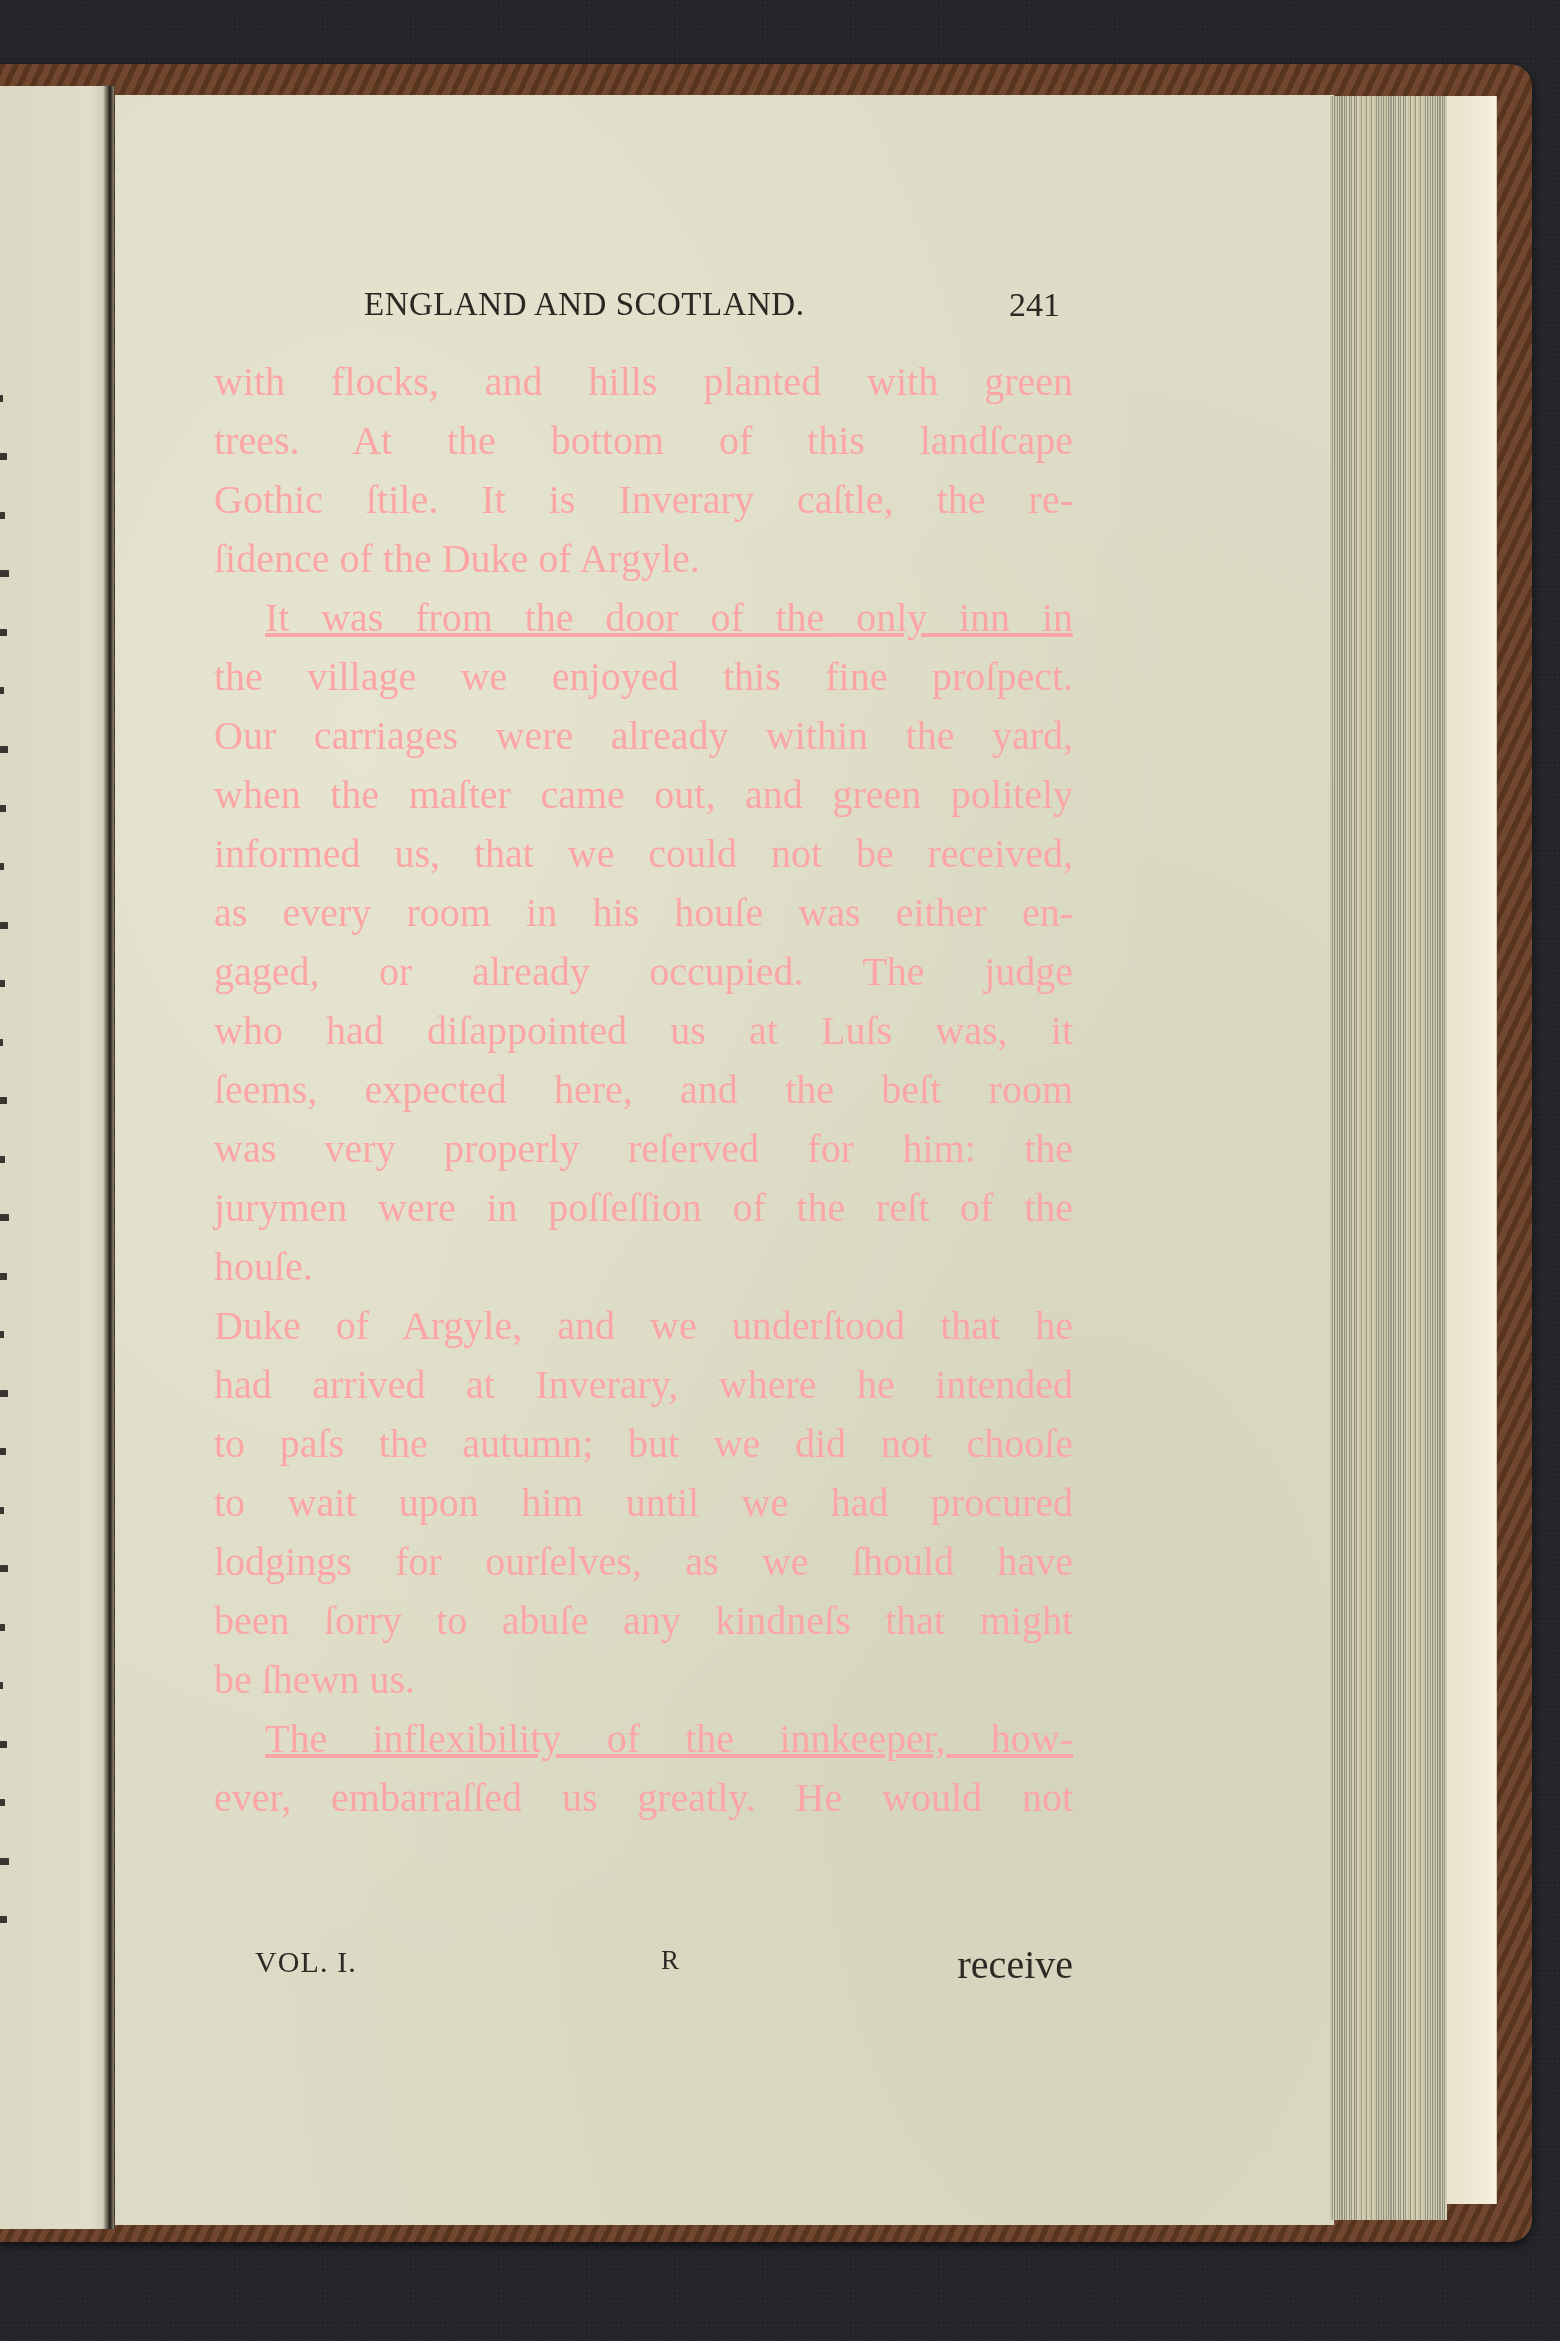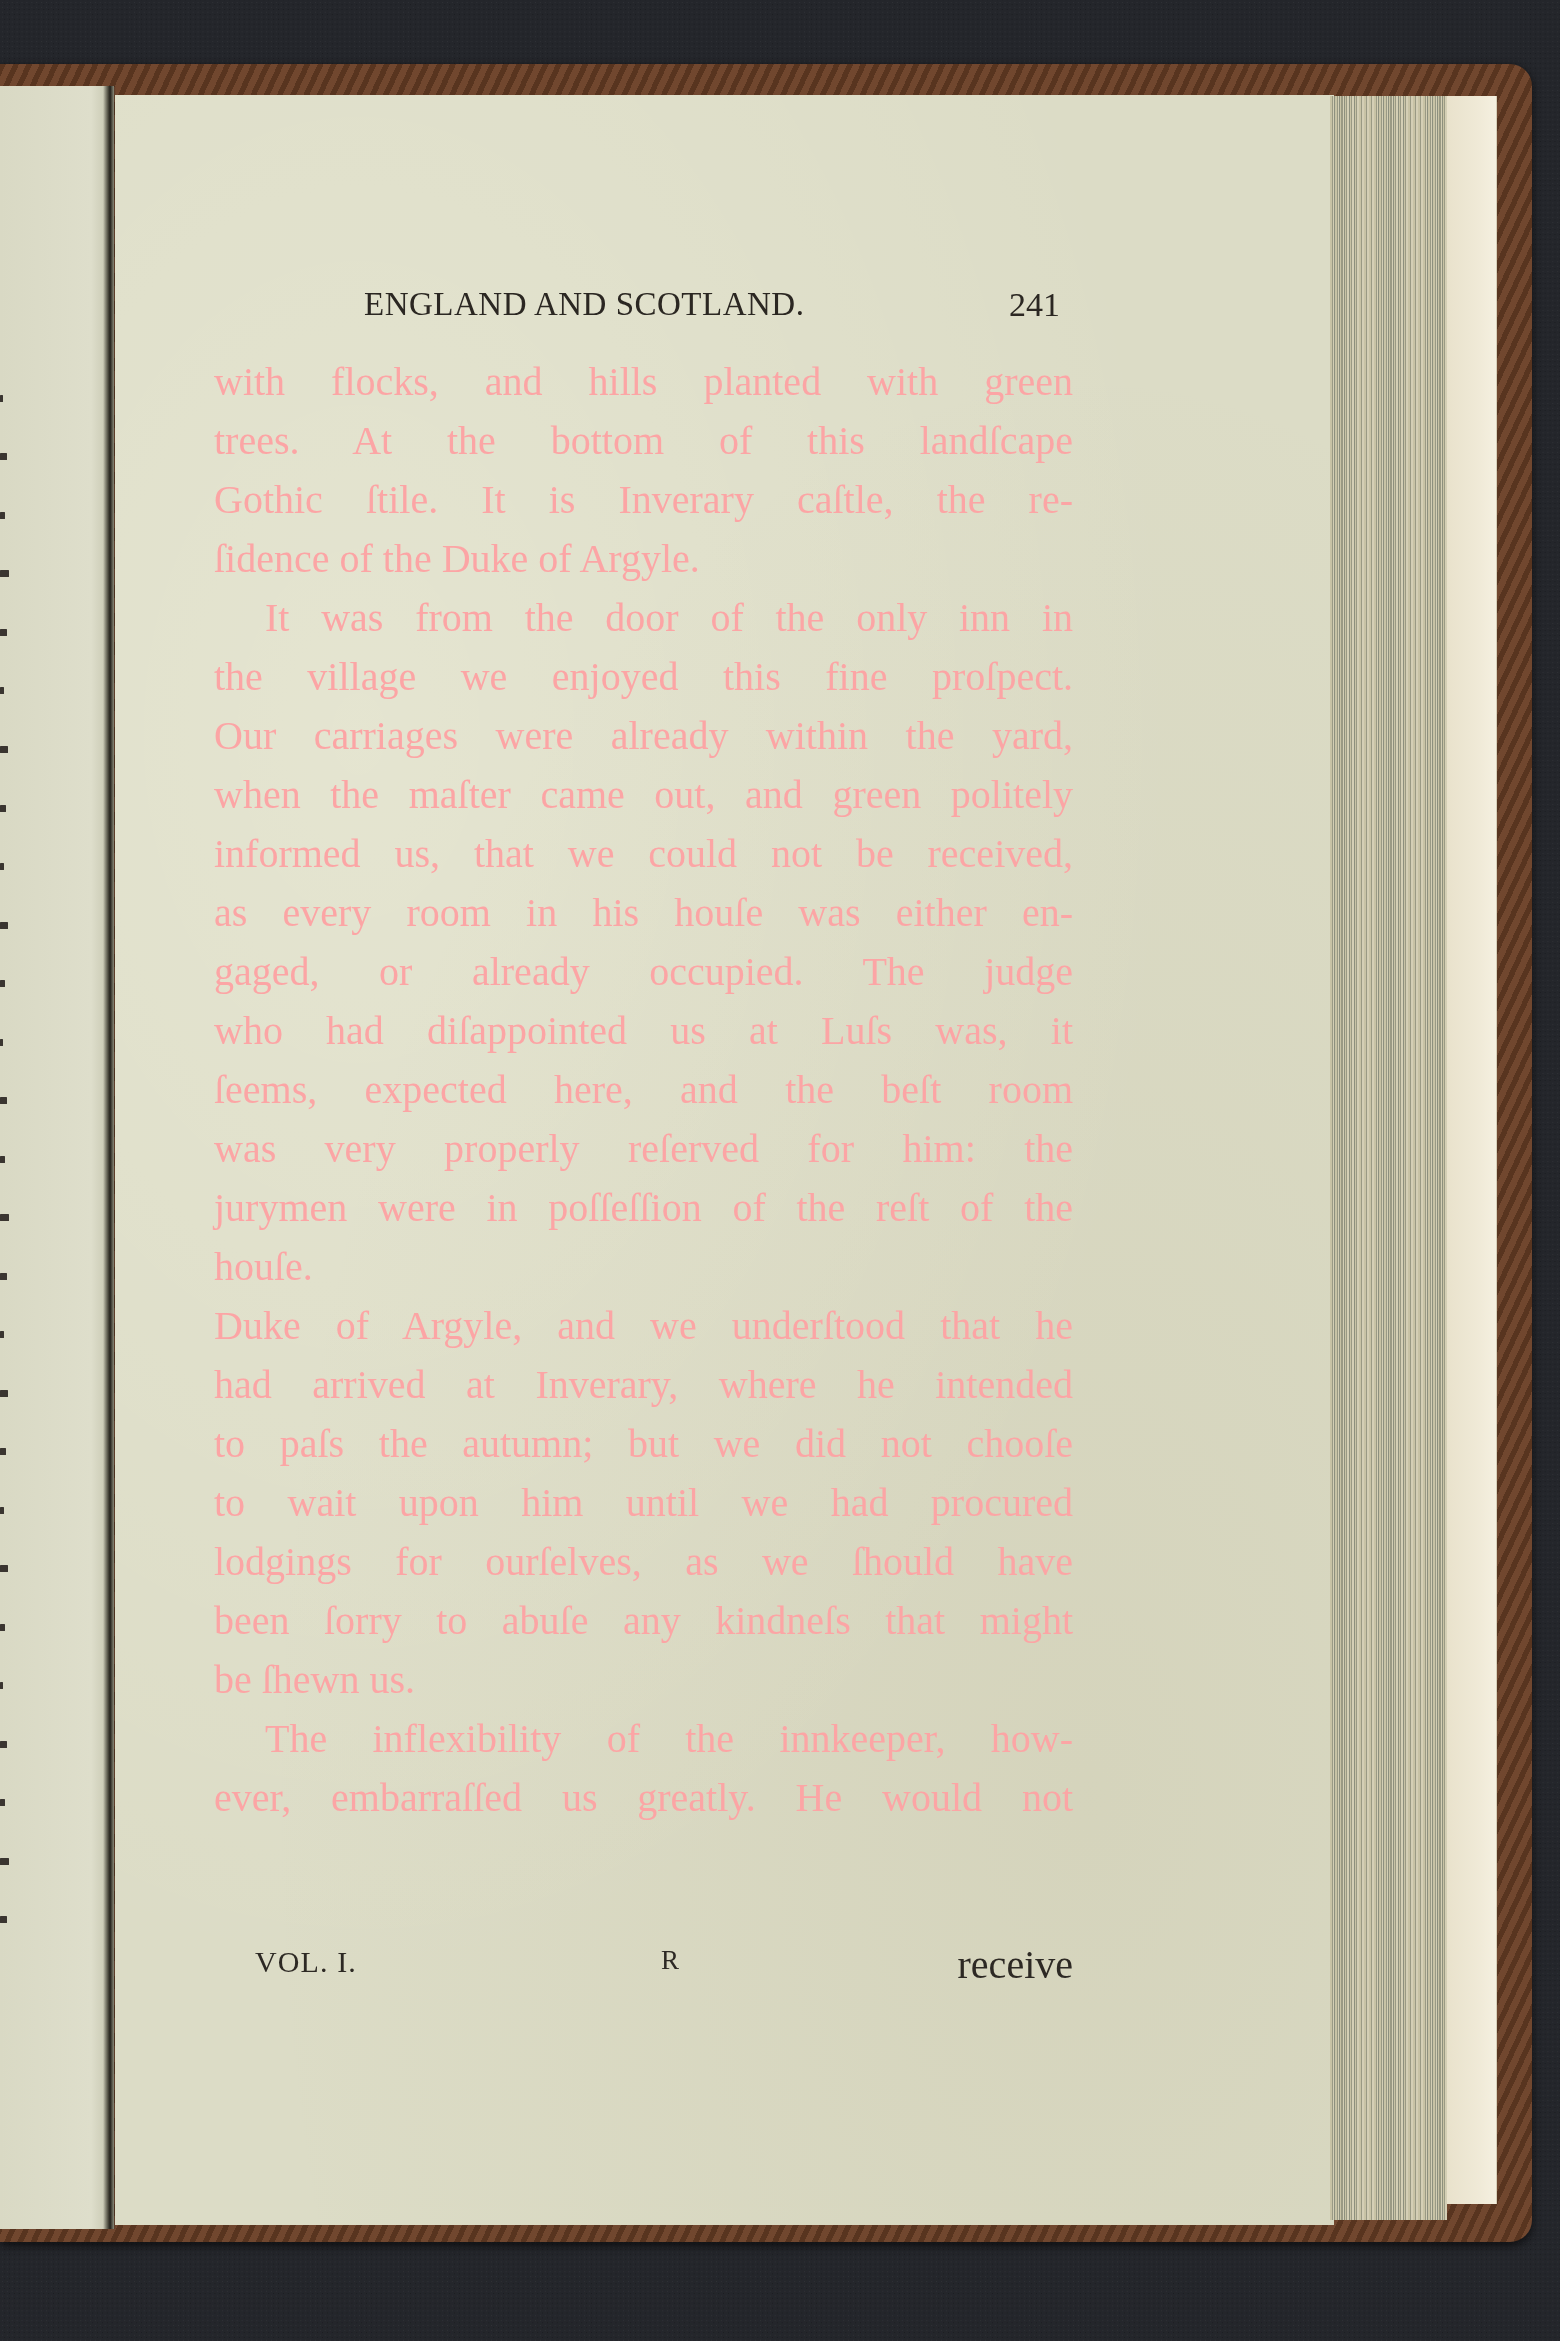--- a/index.html
+++ b/index.html
@@ -56,21 +56,21 @@
     position: absolute; left: 1009px; top: 286px; font-size: 34px; color: #2b2722;
   }
   .body-text {
     position: absolute; left: 214px; top: 352px; width: 859px; color: #fca5a5;
     font-size: 40px;
   }
   .line {
     height: 59px; line-height: 59px; white-space: nowrap;
     text-align: justify; text-align-last: justify;
   }
-  .line.indent { padding-left: 51px; }
+  .line.indent { padding-left: 51px; text-decoration: underline; }
   .line.last { text-align-last: left; }
   .footer {
     position: absolute; left: 222px; top: 1945px; width: 851px; height: 43px; color: #2d2924;
   }
   .sig-vol { position: absolute; left: 33px; top: 0; font-size: 30px; letter-spacing: 1.1px; }
   .sig-mark { position: absolute; left: 439px; top: 0; font-size: 27px; }
   .catchword { position: absolute; right: 0; top: -4.3px; font-size: 40px; }
 </style>
 </head>
 <body>

